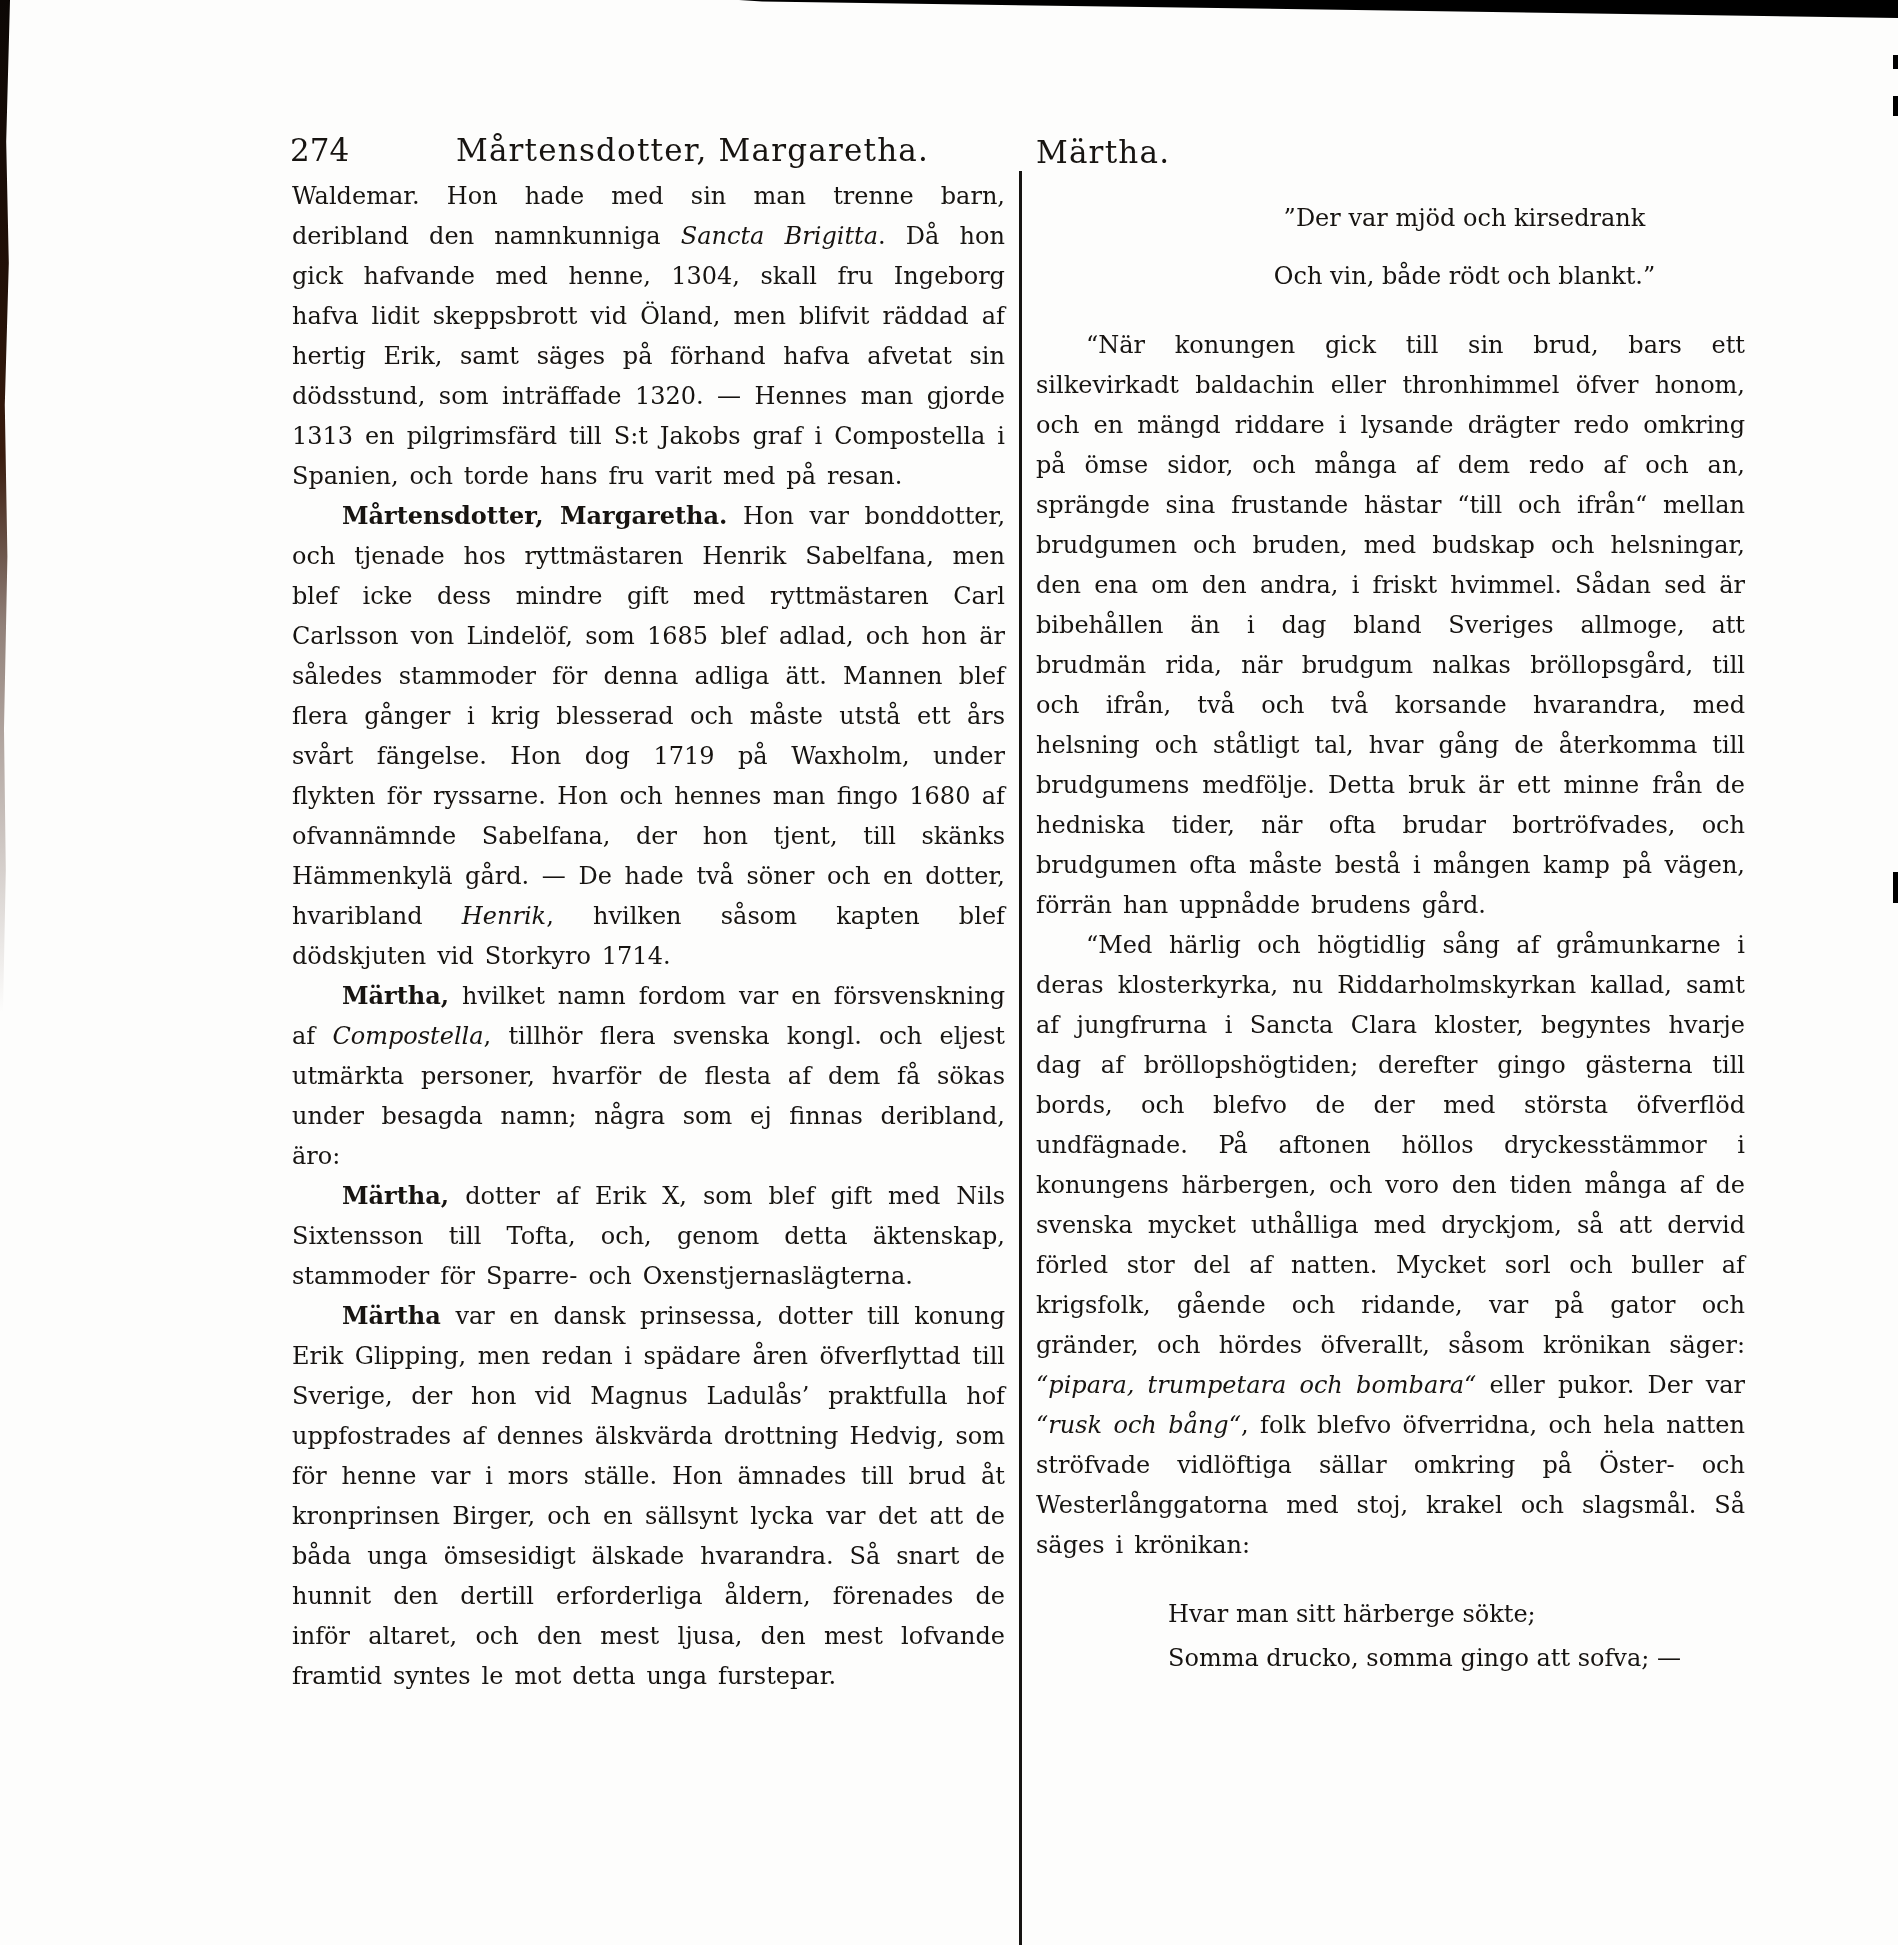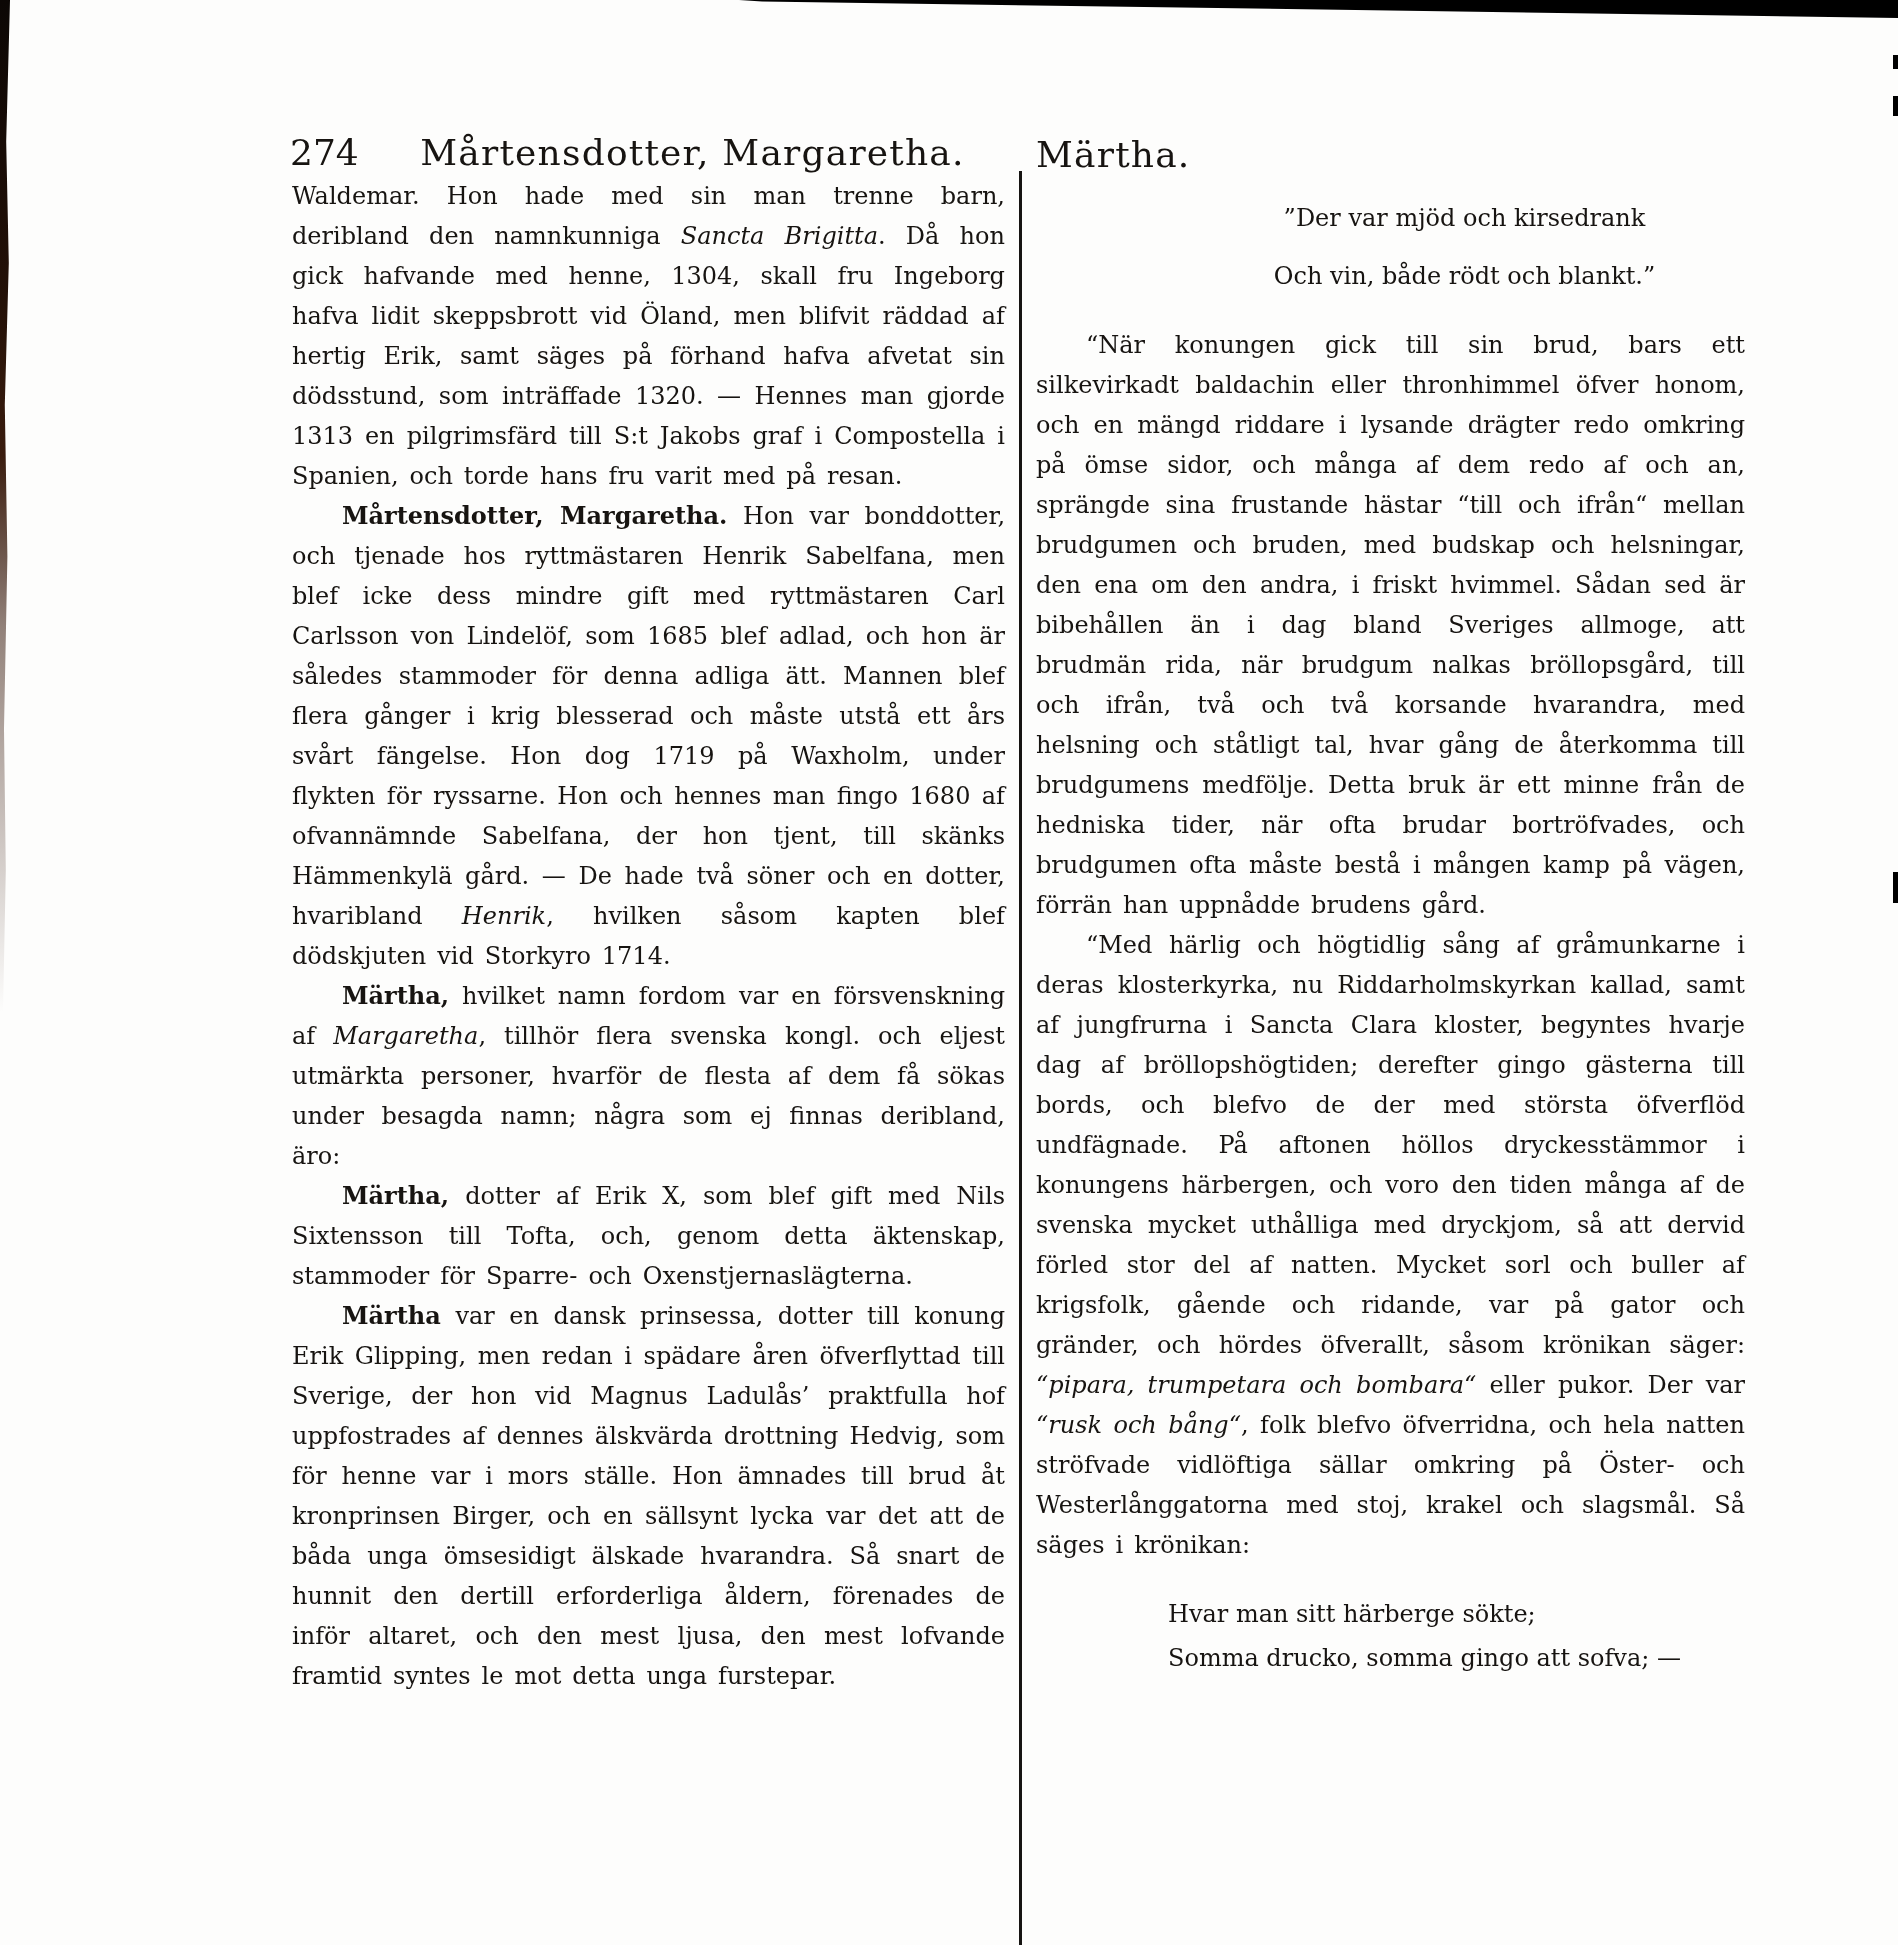--- a/index.html
+++ b/index.html
@@ -16,21 +16,21 @@
   .top-wedge{position:absolute;left:739px;top:0;width:1159px;height:18px;background:#000;
     clip-path:polygon(0 0,100% 0,100% 100%,2% 8%);}
   .left-strip{position:absolute;left:0;top:0;width:10px;height:1012px;
     background:linear-gradient(to bottom,#0c0705 0%,#241107 30%,#3a1c0e 45%,rgba(58,28,14,.55) 62%,rgba(58,28,14,0) 100%);
     clip-path:polygon(0 0,100% 0,62% 14%,88% 26%,48% 40%,74% 55%,40% 72%,58% 86%,30% 100%,0 100%);}
   .edge-tick{position:absolute;background:#000;}
   .tick-1{left:1893px;top:55px;width:4.7px;height:14px;}
   .tick-2{left:1893px;top:96px;width:4.7px;height:20px;}
   .tick-3{left:1893px;top:872px;width:5.4px;height:31px;}
   
-  .header{position:absolute;top:132px;left:0;width:1688px;height:43px;font-size:36px;}
+  .header{position:absolute;top:132px;left:0;width:1688px;height:43px;font-size:31px;}
   .pagenum{position:absolute;left:290px;top:0;}
   .head-left{position:absolute;left:381px;top:0;width:623px;text-align:center;letter-spacing:1.2px;}
   .head-right{position:absolute;left:1036px;top:2.3px;width:709px;letter-spacing:1.2px;}
   
   .col{position:absolute;top:176px;}
   .col-left{left:292px;width:713px;}
   .col-right{left:1036px;width:709px;}
   .divider{position:absolute;left:1019px;top:171px;width:2.7px;height:1860px;background:#161412;}
   .para{margin:0;font-size:24px;line-height:40px;text-align:justify;word-spacing:.14em;}
   .para.indent{text-indent:50px;}
@@ -57,21 +57,21 @@
     <span class="pagenum">274</span>
     <span class="head-left">Mårtensdotter, Margaretha.</span>
     <span class="head-right">Märtha.</span>
   </div>
 
   <div class="divider"></div>
 
   <div class="col col-left">
       <p class="para"><span class="run">Waldemar.  Hon hade med sin man trenne barn, deribland den namnkunniga </span><span class="run-i">Sancta Brigitta</span><span class="run">.  Då hon gick hafvande med henne, 1304, skall fru Ingeborg hafva lidit skeppsbrott vid Öland, men blifvit räddad af hertig Erik, samt säges på förhand hafva afvetat sin dödsstund, som inträffade 1320. — Hennes man gjorde 1313 en pilgrimsfärd till S:t Jakobs graf i Compostella i Spanien, och torde hans fru varit med på resan.</span></p>
       <p class="para indent"><span class="run-b">Mårtensdotter, Margaretha.</span><span class="run">  Hon var bonddotter, och tjenade hos ryttmästaren Henrik Sabelfana, men blef icke dess mindre gift med ryttmästaren Carl Carlsson von Lindelöf, som 1685 blef adlad, och hon är således stammoder för denna adliga ätt.  Mannen blef flera gånger i krig blesserad och måste utstå ett års svårt fängelse.  Hon dog 1719 på Waxholm, under flykten för ryssarne.  Hon och hennes man fingo 1680 af ofvannämnde Sabelfana, der hon tjent, till skänks Hämmenkylä gård. — De hade två söner och en dotter, hvaribland </span><span class="run-i">Henrik</span><span class="run">, hvilken såsom kapten blef dödskjuten vid Storkyro 1714.</span></p>
-      <p class="para indent"><span class="run-b">Märtha,</span><span class="run"> hvilket namn fordom var en försvenskning af </span><span class="run-i">Margaretha</span><span class="run">, tillhör flera svenska kongl. och eljest utmärkta personer, hvarför de flesta af dem få sökas under besagda namn; några som ej finnas deribland, äro:</span></p>
+      <p class="para indent"><span class="run-b">Märtha,</span><span class="run"> hvilket namn fordom var en försvenskning af </span><span class="run-i">Compostella</span><span class="run">, tillhör flera svenska kongl. och eljest utmärkta personer, hvarför de flesta af dem få sökas under besagda namn; några som ej finnas deribland, äro:</span></p>
       <p class="para indent"><span class="run-b">Märtha,</span><span class="run"> dotter af Erik X, som blef gift med Nils Sixtensson till Tofta, och, genom detta äktenskap, stammoder för Sparre- och Oxenstjernaslägterna.</span></p>
       <p class="para indent"><span class="run-b">Märtha</span><span class="run"> var en dansk prinsessa, dotter till konung Erik Glipping, men redan i spädare åren öfverflyttad till Sverige, der hon vid Magnus Ladulås’ praktfulla hof uppfostrades af dennes älskvärda drottning Hedvig, som för henne var i mors ställe.  Hon ämnades till brud åt kronprinsen Birger, och en sällsynt lycka var det att de båda unga ömsesidigt älskade hvarandra.  Så snart de hunnit den dertill erforderliga åldern, förenades de inför altaret, och den mest ljusa, den mest lofvande framtid syntes le mot detta unga furstepar.</span></p>
     </div>
   <div class="col col-right">
       <div class="verse verse-top">
         <div class="verse-line">”Der var mjöd och kirsedrank</div>
         <div class="verse-line">Och vin, både rödt och blankt.”</div>
       </div>
       <p class="para indent"><span class="run">“När konungen gick till sin brud, bars ett silkevirkadt baldachin eller thronhimmel öfver honom, och en mängd riddare i lysande drägter redo omkring på ömse sidor, och många af dem redo af och an, sprängde sina frustande hästar “till och ifrån“ mellan brudgumen och bruden, med budskap och helsningar, den ena om den andra, i friskt hvimmel.  Sådan sed är bibehållen än i dag bland Sveriges allmoge, att brudmän rida, när brudgum nalkas bröllopsgård, till och ifrån, två och två korsande hvarandra, med helsning och ståtligt tal, hvar gång de återkomma till brudgumens medfölje.  Detta bruk är ett minne från de hedniska tider, när ofta brudar bortröfvades, och brudgumen ofta måste bestå i mången kamp på vägen, förrän han uppnådde brudens gård.</span></p>
       <p class="para indent"><span class="run">“Med härlig och högtidlig sång af gråmunkarne i deras klosterkyrka, nu Riddarholmskyrkan kallad, samt af jungfrurna i Sancta Clara kloster, begyntes hvarje dag af bröllopshögtiden; derefter gingo gästerna till bords, och blefvo de der med största öfverflöd undfägnade.  På aftonen höllos dryckesstämmor i konungens härbergen, och voro den tiden många af de svenska mycket uthålliga med dryckjom, så att dervid förled stor del af natten.  Mycket sorl och buller af krigsfolk, gående och ridande, var på gator och gränder, och hördes öfverallt, såsom krönikan säger: </span><span class="run-i">“pipara, trumpetara och bombara“</span><span class="run"> eller pukor.  Der var </span><span class="run-i">“rusk och bång“</span><span class="run">, folk blefvo öfverridna, och hela natten ströfvade vidlöftiga sällar omkring på Öster- och Westerlånggatorna med stoj, krakel och slagsmål.  Så säges i krönikan:</span></p>

